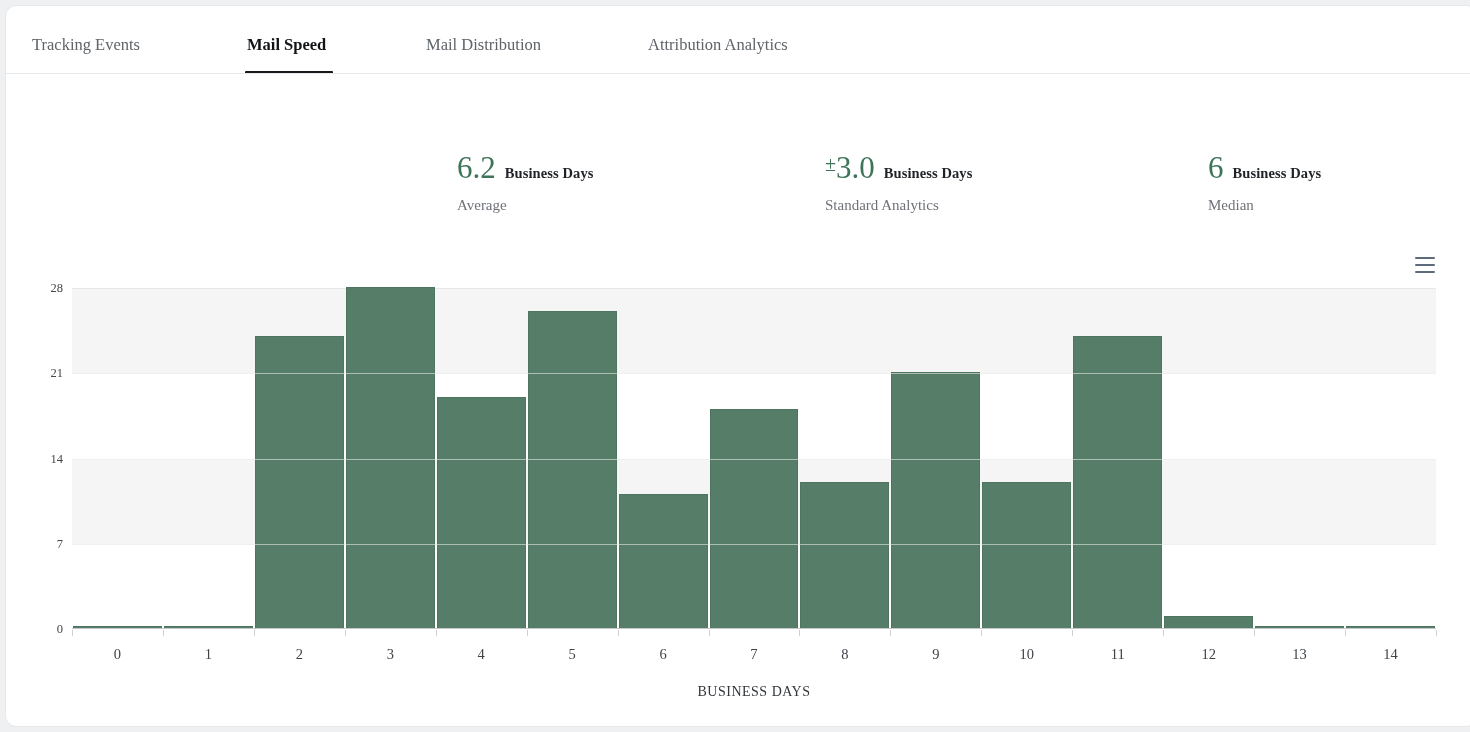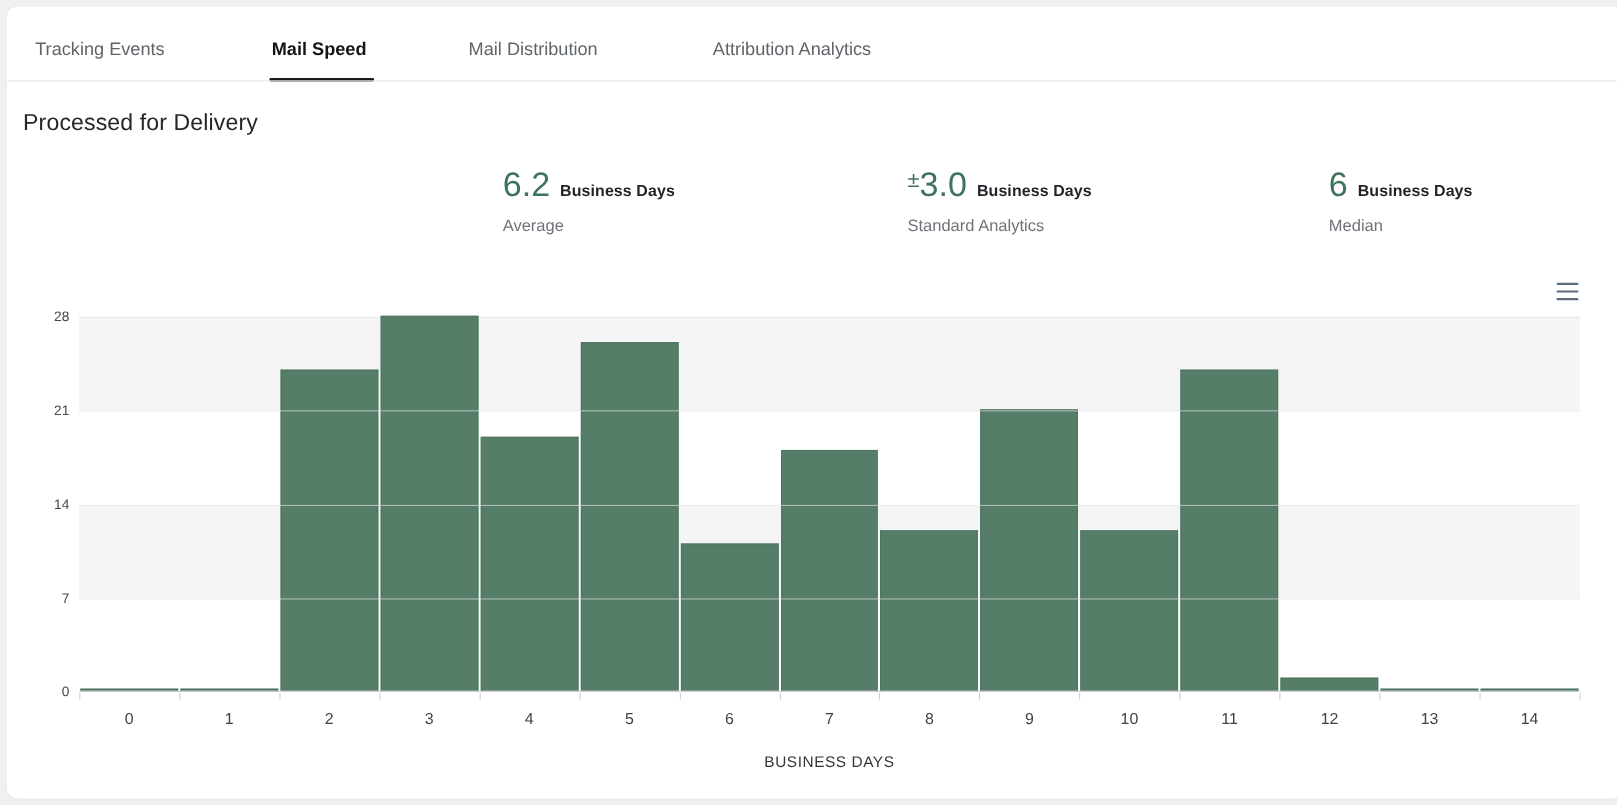--- a/index.html
+++ b/index.html
@@ -8,21 +8,21 @@
     background:#eff0f2;
     font-family:"Liberation Sans", sans-serif;
     position:relative;
     -webkit-font-smoothing:antialiased;
   }
   .card {
     position:absolute; left:6px; top:6px; right:0; bottom:6px;
     background:#ffffff; border-radius:10px 2px 2px 10px;
     box-shadow:0 0 0 1px rgba(0,0,0,0.03);
   }
-  .page { position:absolute; inset:0; }
+  .page { position:absolute; inset:0;font-family:Liberation Serif, serif; }
 
   
   .tab {
     position:absolute; top:33px; height:24px; line-height:24px;
     font-size:16.5px; color:#5f6469; cursor:pointer; white-space:nowrap;
   }
   .tab.active { color:#121518; font-weight:700; }
   .tab.active::after {
     content:""; position:absolute; left:-2px; right:-7px; top:38px; height:3px;
     background:#17191d; border-radius:1px;
@@ -100,21 +100,20 @@
 <div class="page">
 
   <div>
     <div class="tab tab-1">Tracking Events</div>
     <div class="tab tab-2 active">Mail Speed</div>
     <div class="tab tab-3">Mail Distribution</div>
     <div class="tab tab-4">Attribution Analytics</div>
     <div class="tabbar-divider"></div>
   </div>
 
-  <div class="section-title">Processed for Delivery</div>
 
 
   <div class="stat stat-2">
     <div class="stat-row">
       <span class="stat-value">6.2</span>
       <span class="stat-unit">Business Days</span>
     </div>
     <div class="stat-caption">Average</div>
   </div>
 

